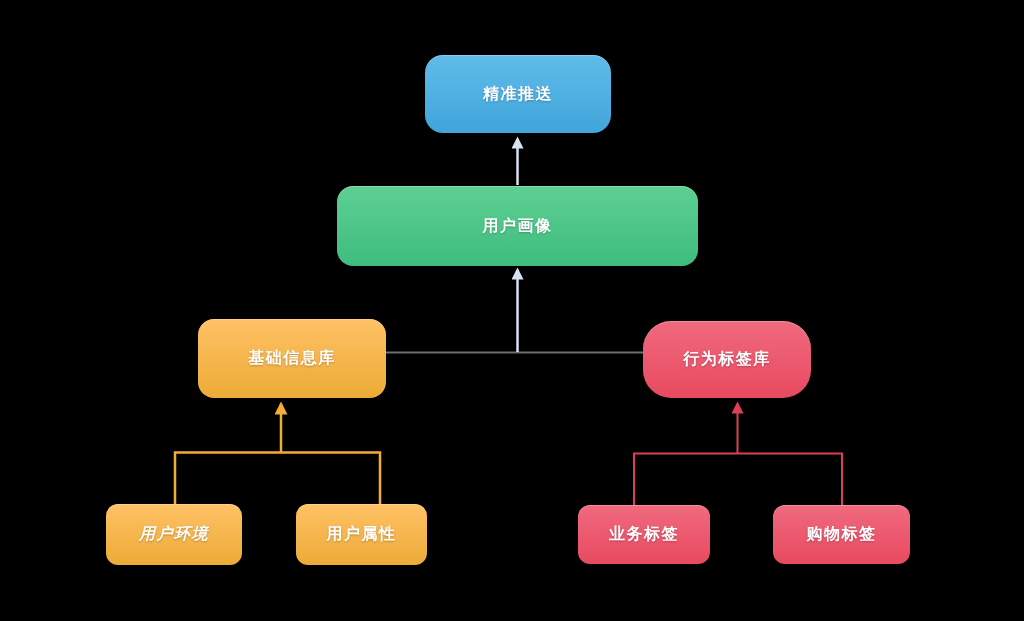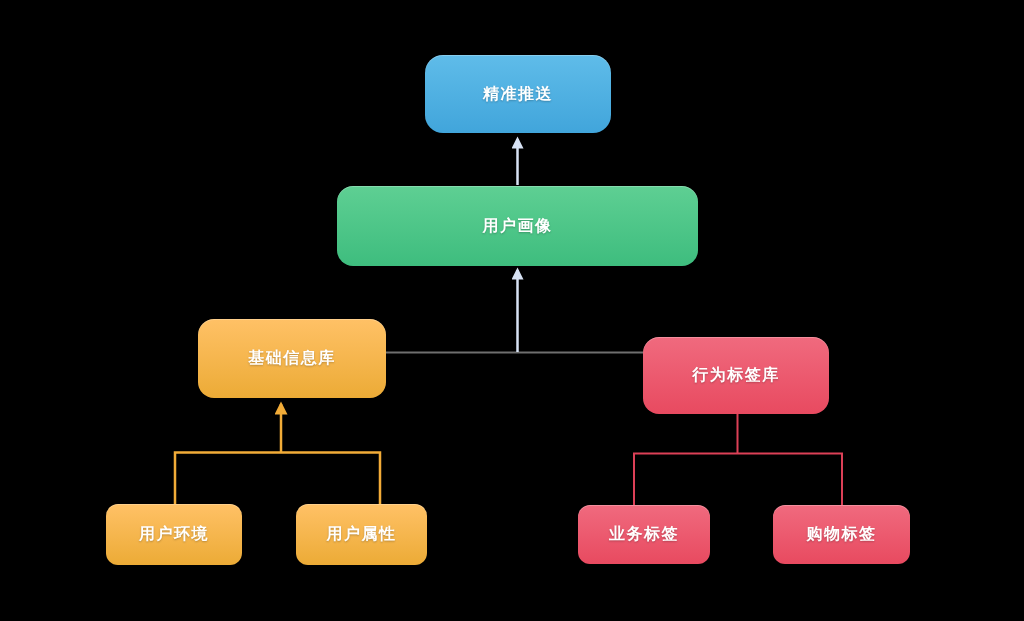--- a/index.html
+++ b/index.html
@@ -30,22 +30,22 @@
     box-shadow: inset 0 1px 0 rgba(255,255,255,0.25);
   }
   .node-blue   { background: linear-gradient(180deg, #5FBCE9 0%, #41A5DB 100%); }
   .node-green  { background: linear-gradient(180deg, #5ECF93 0%, #3EBD7E 100%); align-items: center; }
   .node-orange { background: linear-gradient(180deg, #FFC166 0%, #ECAB36 100%); }
   .node-red    { background: linear-gradient(180deg, #F06A7E 0%, #E84A60 100%); }
 
   #node-precise-push  { left: 425px; top: 55px;  width: 186px; height: 78px; border-radius: 18px; }
   #node-user-profile  { left: 337px; top: 186px; width: 361px; height: 80px; border-radius: 16px; }
   #node-basic-info    { left: 187px; top: 319px; width: 188px; height: 79px; border-radius: 16px; margin-left: 11px; }
-  #node-behavior-tags { left: 643px; top: 321px; width: 186px; height: 77px; border-radius: 16px; margin-top: 16px; }
-  #node-user-env      { left: 106px; top: 504px; width: 136px; height: 61px; border-radius: 12px; }
+  #node-behavior-tags { left: 643px; top: 321px; width: 168px; height: 77px; border-radius: 28px; }
+  #node-user-env      { left: 106px; top: 504px; width: 136px; height: 61px; border-radius: 12px; font-style: italic; }
   #node-user-attr     { left: 296px; top: 504px; width: 131px; height: 61px; border-radius: 12px; }
   #node-business-tags { left: 578px; top: 505px; width: 132px; height: 59px; border-radius: 12px; }
   #node-shopping-tags { left: 773px; top: 505px; width: 137px; height: 59px; border-radius: 12px; font-family: Liberation Serif, serif; }
 </style>
 </head>
 <body>
 
 <div class="stage">
 
   <svg class="connectors" viewBox="0 0 1024 621" xmlns="http://www.w3.org/2000/svg">

